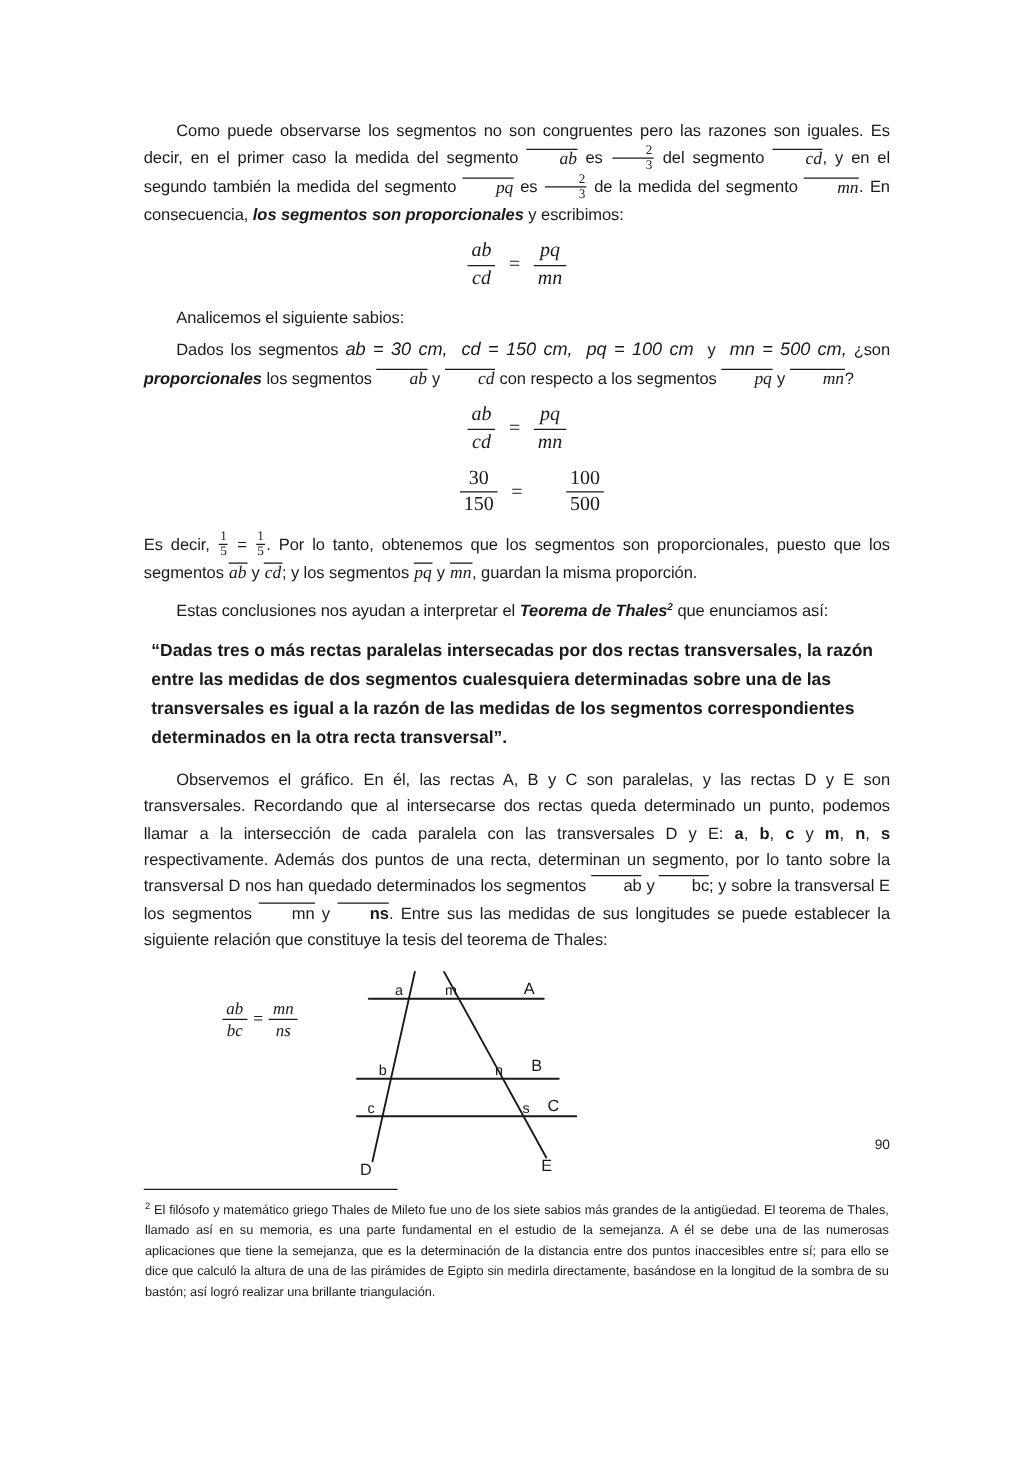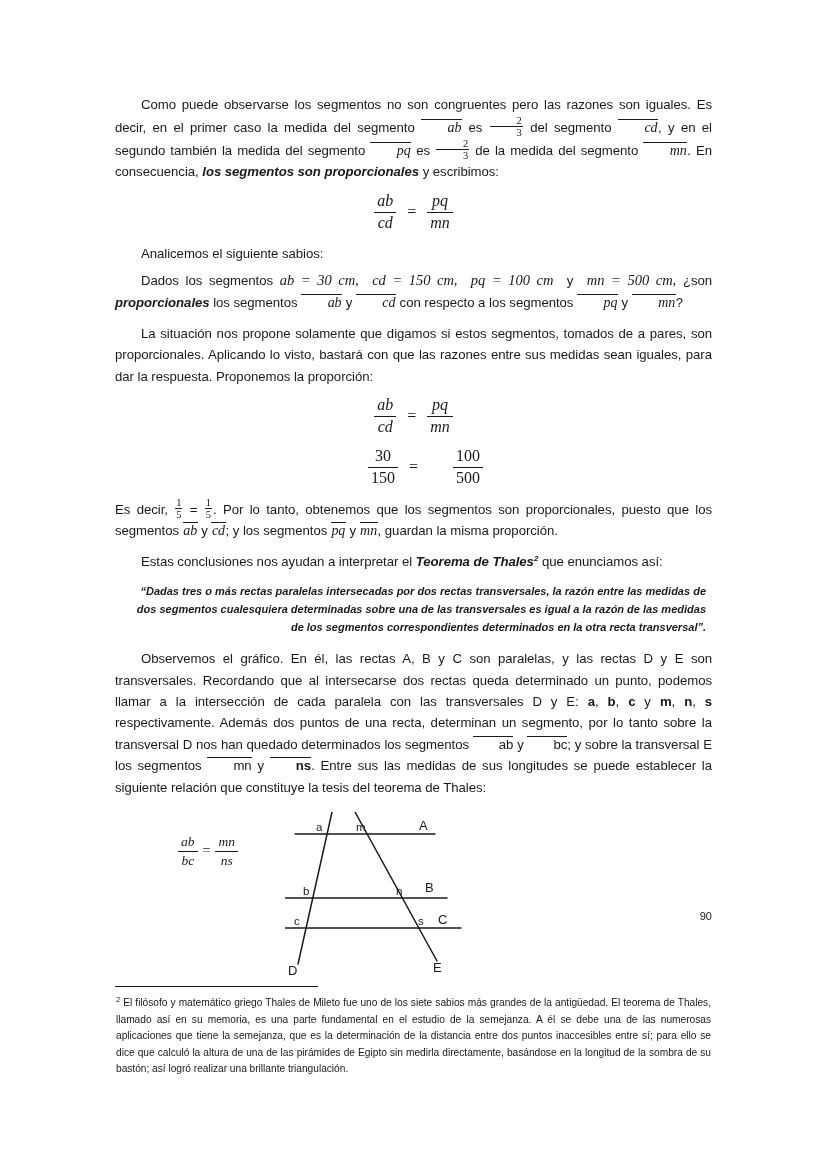--- a/index.html
+++ b/index.html
@@ -51,21 +51,21 @@
     font-style: italic;
     font-size: 14px;
     border-top: 1.1px solid #1a1a1a;
     display: inline-block;
     line-height: 1.1;
     padding: 0 0.5px;
   }
 
   
   .m {
-    font-family: Liberation Serif, serif;
+    font-family: Liberation Sans, sans-serif;
     font-style: italic;
     font-size: 14.5px;
   }
 
   
   .frac-inline {
     display: inline-block;
     vertical-align: -0.42em;
     text-align: center;
     font-family: "Liberation Serif", serif;
@@ -93,25 +93,24 @@
     line-height: 1.18;
   }
   .eq .frac.plain { font-style: normal; margin-left: 24px; }
   .eq .frac .num { display: block; padding: 0 3px 1px 3px; }
   .eq .frac .den { display: block; border-top: 1.3px solid #1a1a1a; padding: 1px 3px 0 3px; }
   .eq .eqsign { font-size: 16px; font-style: normal; padding: 0 2px; }
 
   
   .quote {
     margin: 10px 0 12px 0;
-    font-style: italic;
     font-weight: bold;
-    font-size: 11px;
+    font-size: 14px;
     line-height: 1.64;
-    text-align: right;
+    text-align: left;
     padding: 0 6px;
   }
 
   
   .figure-block {
     position: relative;
     height: 168px;
     margin-top: 14px;
   }
   .fig-eq {
@@ -175,21 +174,20 @@
       <span class="frac">
         <span class="num">pq</span>
         <span class="den">mn</span>
       </span>
     </div>
 
     <p class="body indent tight">Analicemos el siguiente sabios:</p>
 
     <p class="body indent"><span>Dados  los  segmentos  </span><span class="m">ab = 30 cm,</span>&nbsp; <span class="m">cd = 150 cm,</span>&nbsp; <span class="m">pq = 100 cm</span>&nbsp; <span>y</span>&nbsp; <span class="m">mn = 500 cm,</span><span> ¿son </span><span class="bi">proporcionales</span><span> los segmentos </span><span class="seg-it">ab</span><span> y </span><span class="seg-it">cd</span><span> con respecto a los segmentos </span><span class="seg-it">pq</span><span> y </span><span class="seg-it">mn</span><span>?</span></p>
 
-    <p class="body indent">La situación nos propone solamente que digamos si estos segmentos, tomados de a pares, son proporcionales. Aplicando lo visto, bastará con que las razones entre sus medidas sean iguales, para dar la respuesta. Proponemos la proporción:</p>
 
     <div class="eq">
       <span class="frac">
         <span class="num">ab</span>
         <span class="den">cd</span>
       </span>
       <span class="eqsign">=</span>
       <span class="frac">
         <span class="num">pq</span>
         <span class="den">mn</span>

